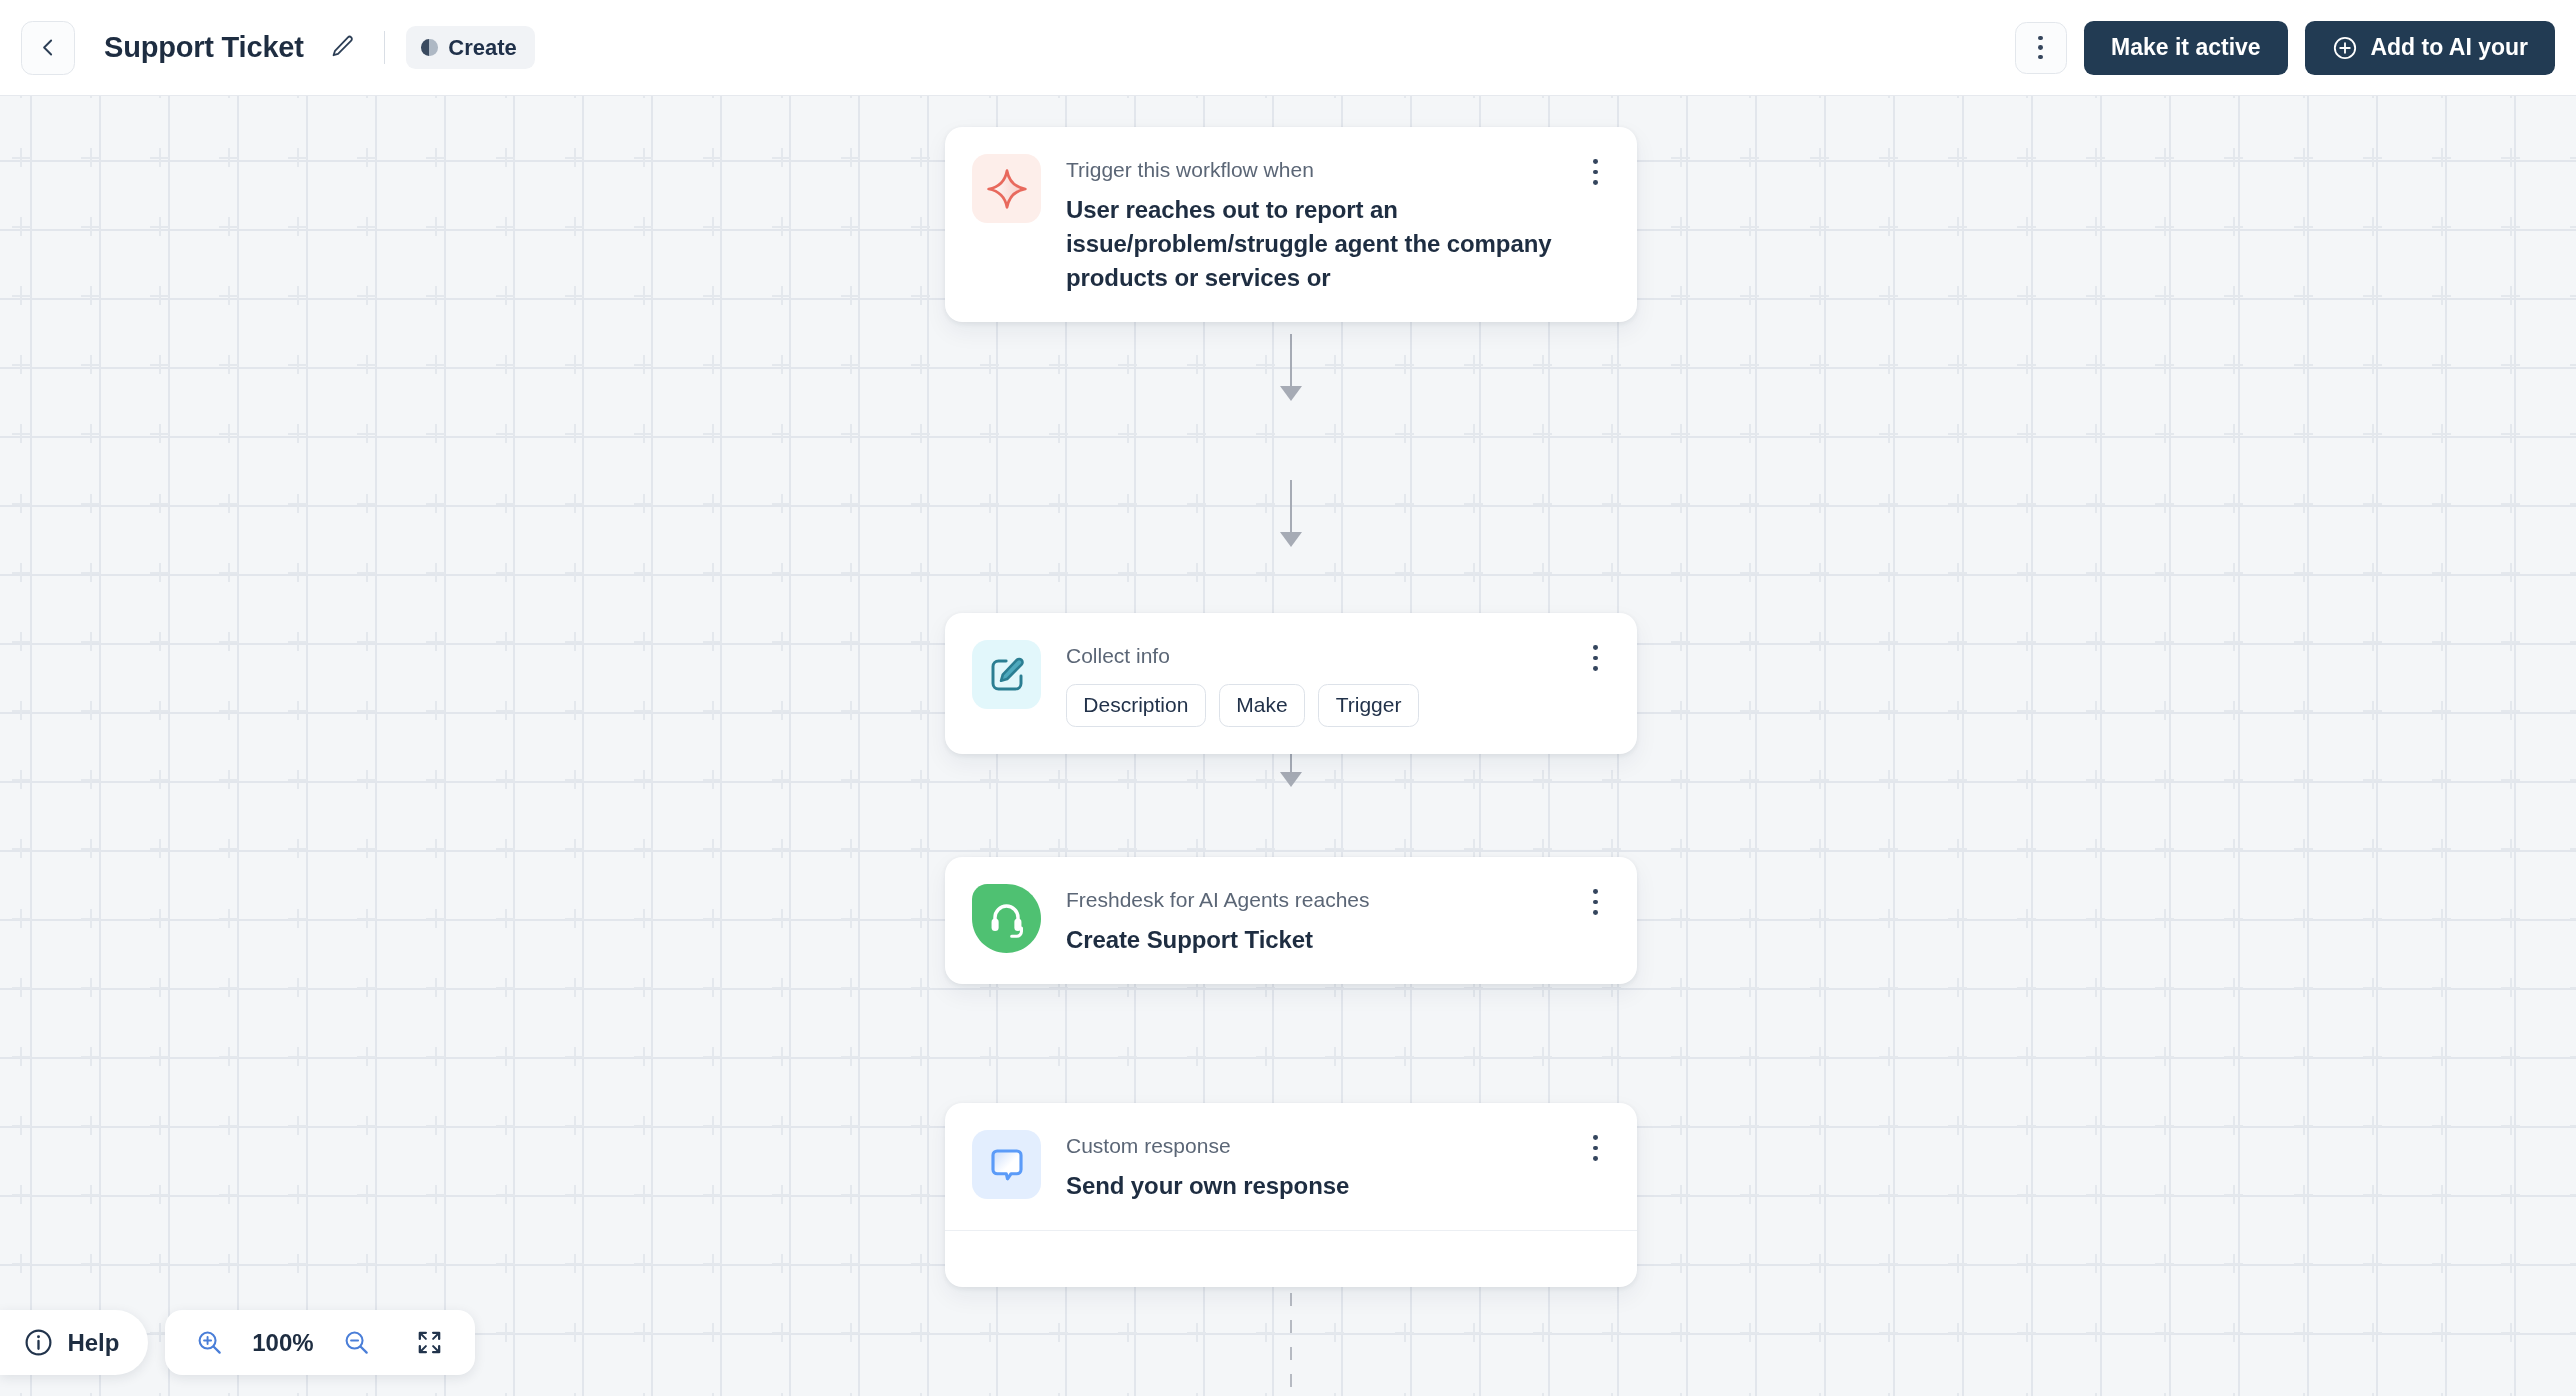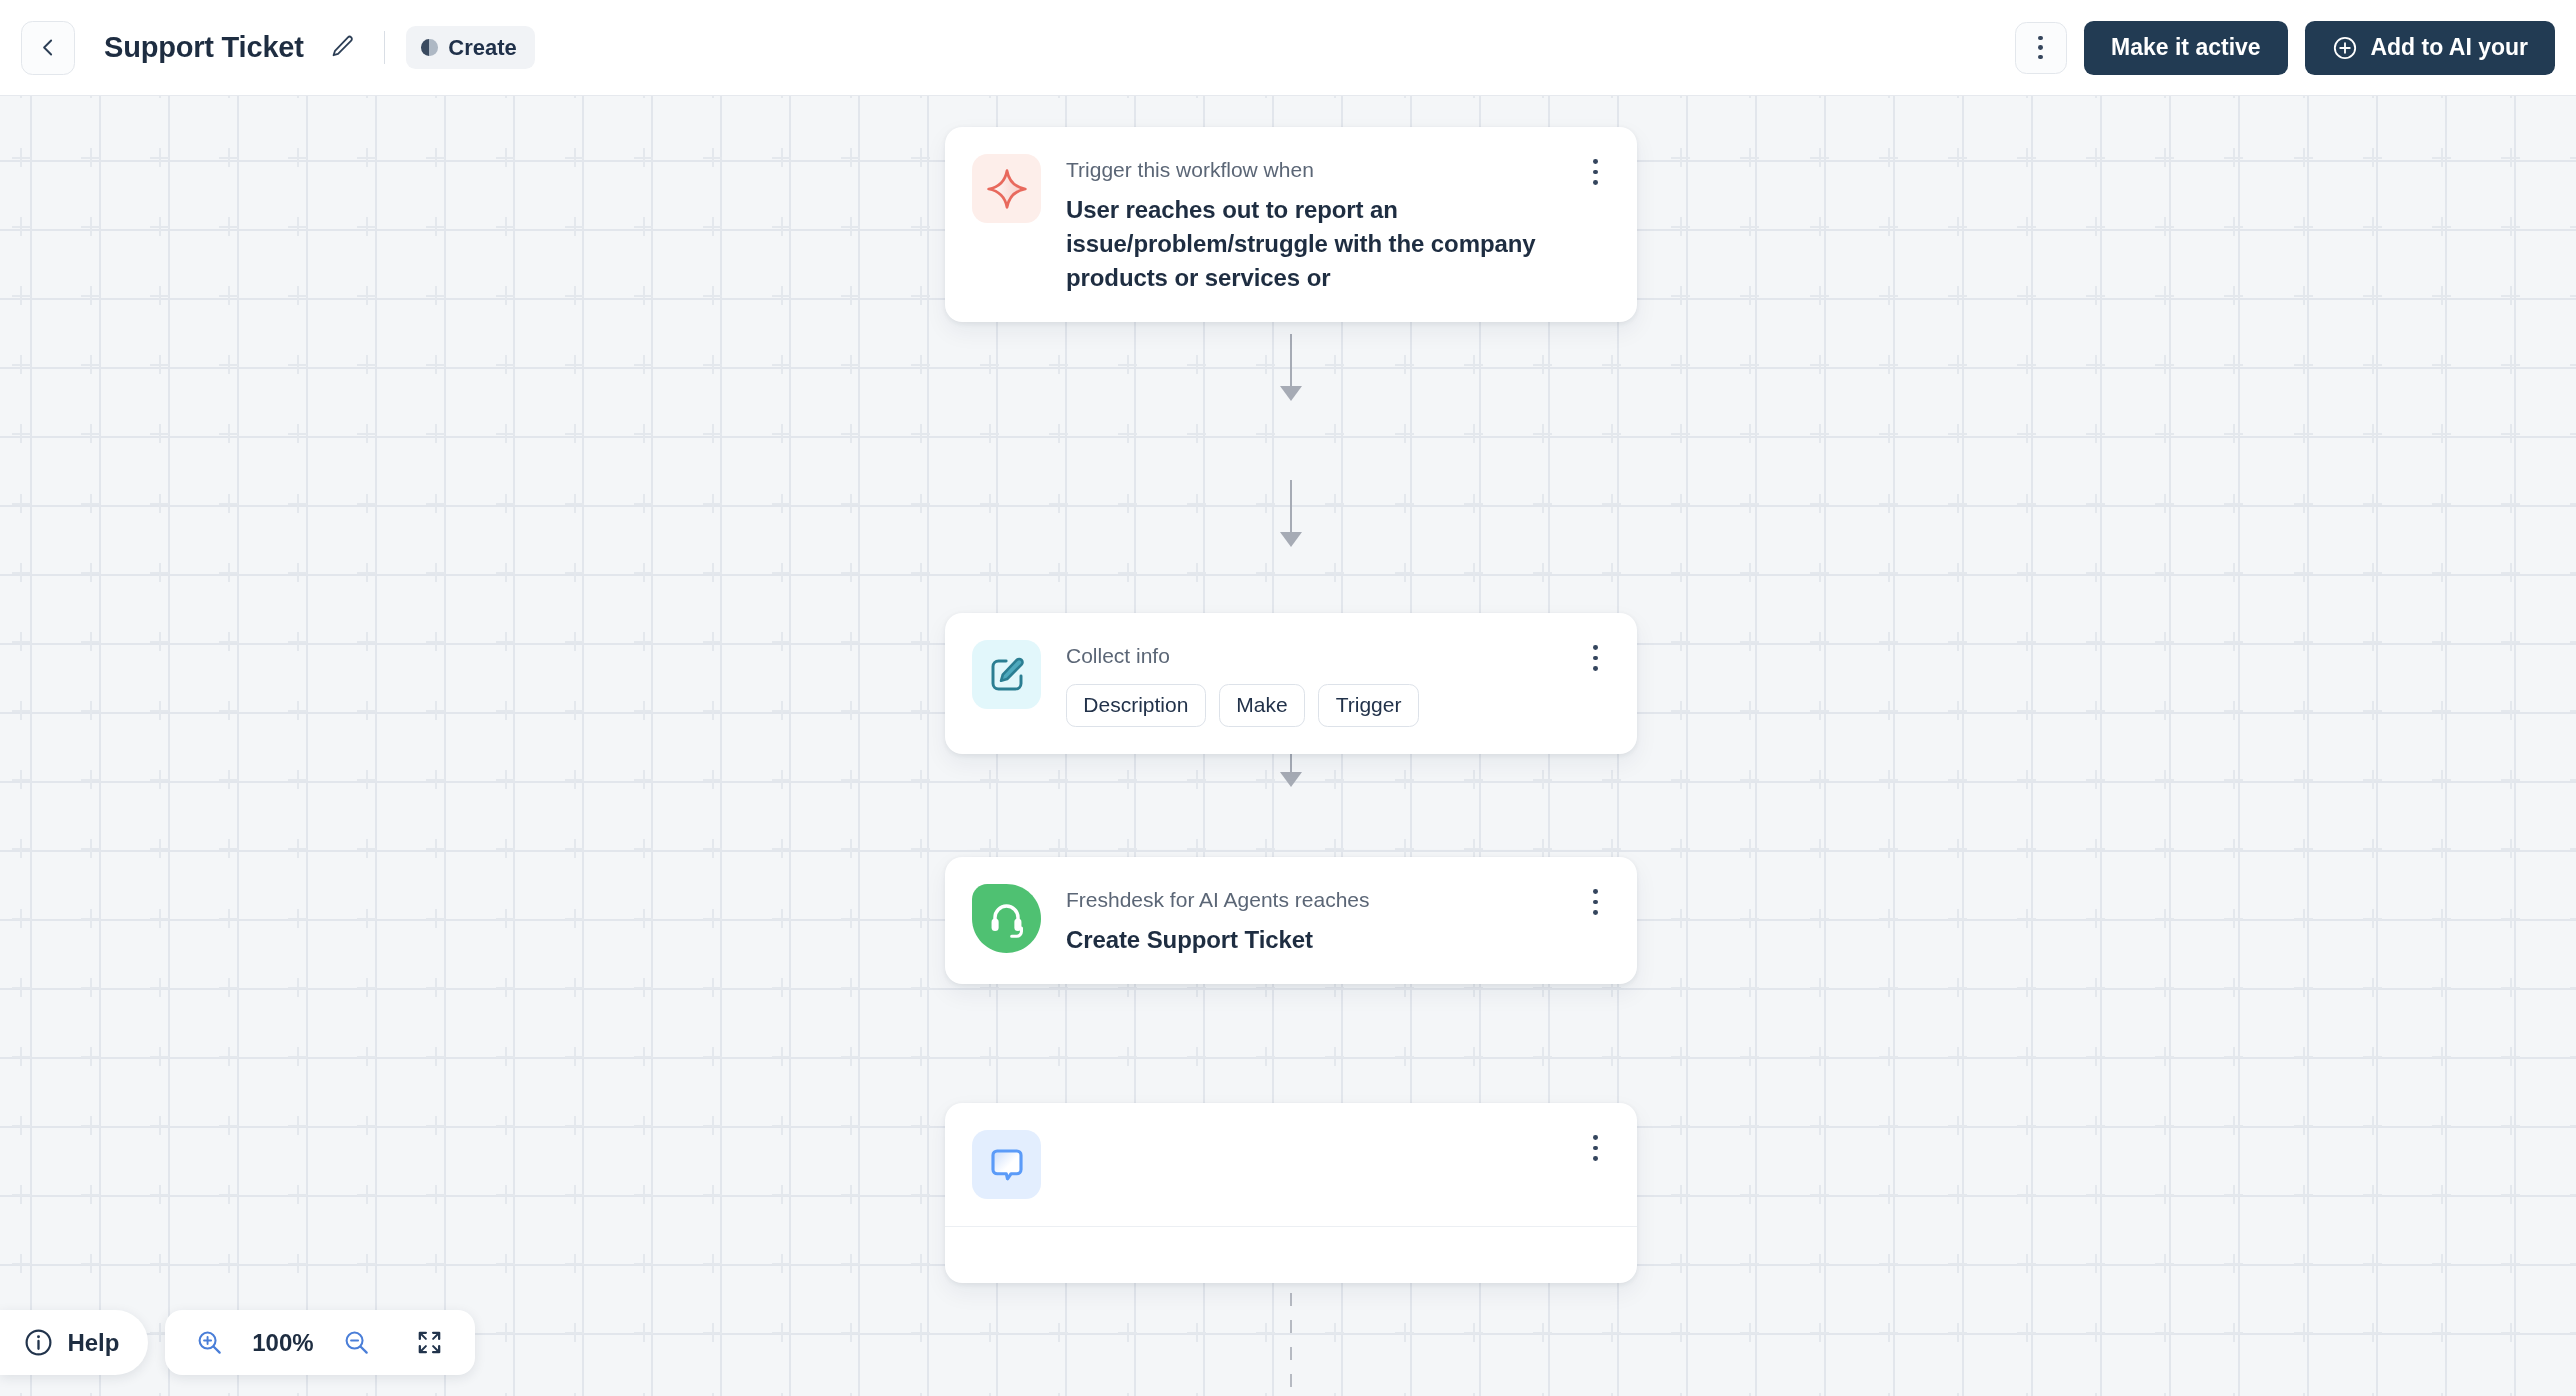--- a/index.html
+++ b/index.html
@@ -1020,21 +1020,21 @@
               <linearGradient id="sparkGrad" x1="0" y1="0" x2="1" y2="0">
                 <stop offset="0%" stop-color="#ffffff"></stop>
                   <stop offset="100%" stop-color="#f6c9c2"></stop>
               </linearGradient>
             </defs>
             <path d="M24 4 C26 15 33 22 44 24 C33 26 26 33 24 44 C22 33 15 26 4 24 C15 22 22 15 24 4 Z" fill="url(#sparkGrad)" stroke="#e8695d" stroke-width="3" stroke-linejoin="round"></path>
           </svg>
         </div>
         <div class="node-text">
           <div class="node-sub">Trigger this workflow when</div>
-          <div class="node-title">User reaches out to report an issue/problem/struggle with the company products or services or</div>
+          <div class="node-title">User reaches out to report an issue/problem/struggle agent the company products or services or</div>
         </div>
       </div>
       <div class="node-kebab">
         <i></i>
           <i></i>
           <i></i>
       </div>
     </div>
 
     <div class="node" style="position:absolute;top:517px;left:0;">
@@ -1089,20 +1089,24 @@
         <div class="node-icon icon-response">
           <svg width="42" height="42" viewBox="0 0 24 24" fill="none">
             <defs>
               <linearGradient id="bubGrad" x1="0" y1="0" x2="1" y2="1">
                 <stop offset="0%" stop-color="#c9dcfb"></stop>
                   <stop offset="55%" stop-color="#ffffff"></stop>
               </linearGradient>
             </defs>
             <path d="M4 6.4A2.4 2.4 0 0 1 6.4 4h11.2A2.4 2.4 0 0 1 20 6.4v8.2a2.4 2.4 0 0 1-2.4 2.4h-3.3l-2 2.9-0.7-2.9H6.4A2.4 2.4 0 0 1 4 14.6V6.4z" fill="url(#bubGrad)" stroke="#5b9bf8" stroke-width="1.8" stroke-linejoin="round"></path>
           </svg>
+        </div>
+        <div class="node-text">
+          <div class="node-sub">Custom response</div>
+          <div class="node-title">Send your own response</div>
         </div>
       </div>
       <div class="node-kebab">
         <i></i>
           <i></i>
           <i></i>
       </div>
       <div class="node-divider"></div>
       <div class="node-body">
         <div class="quote-bar"></div>

